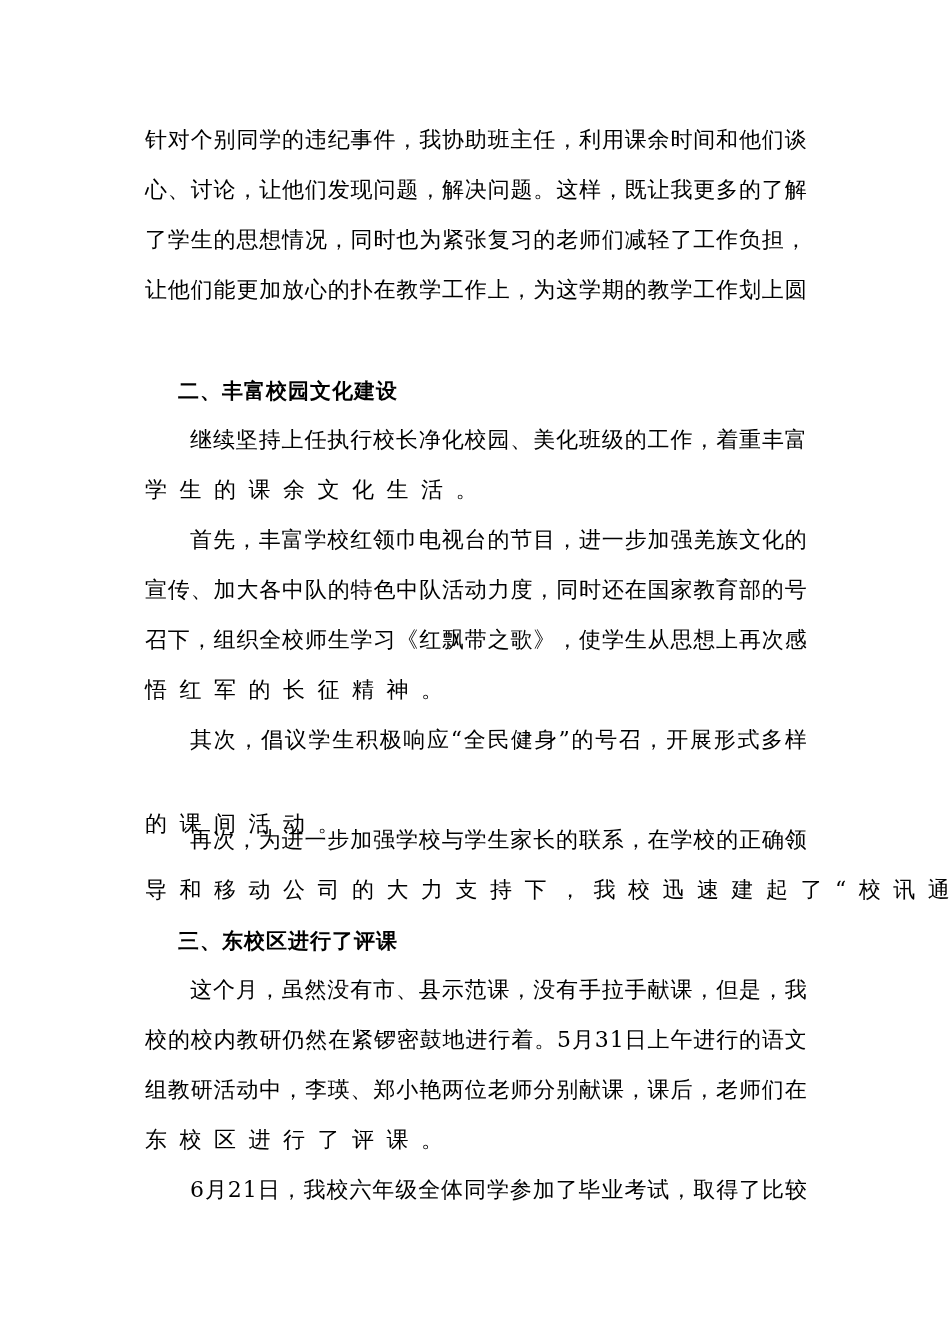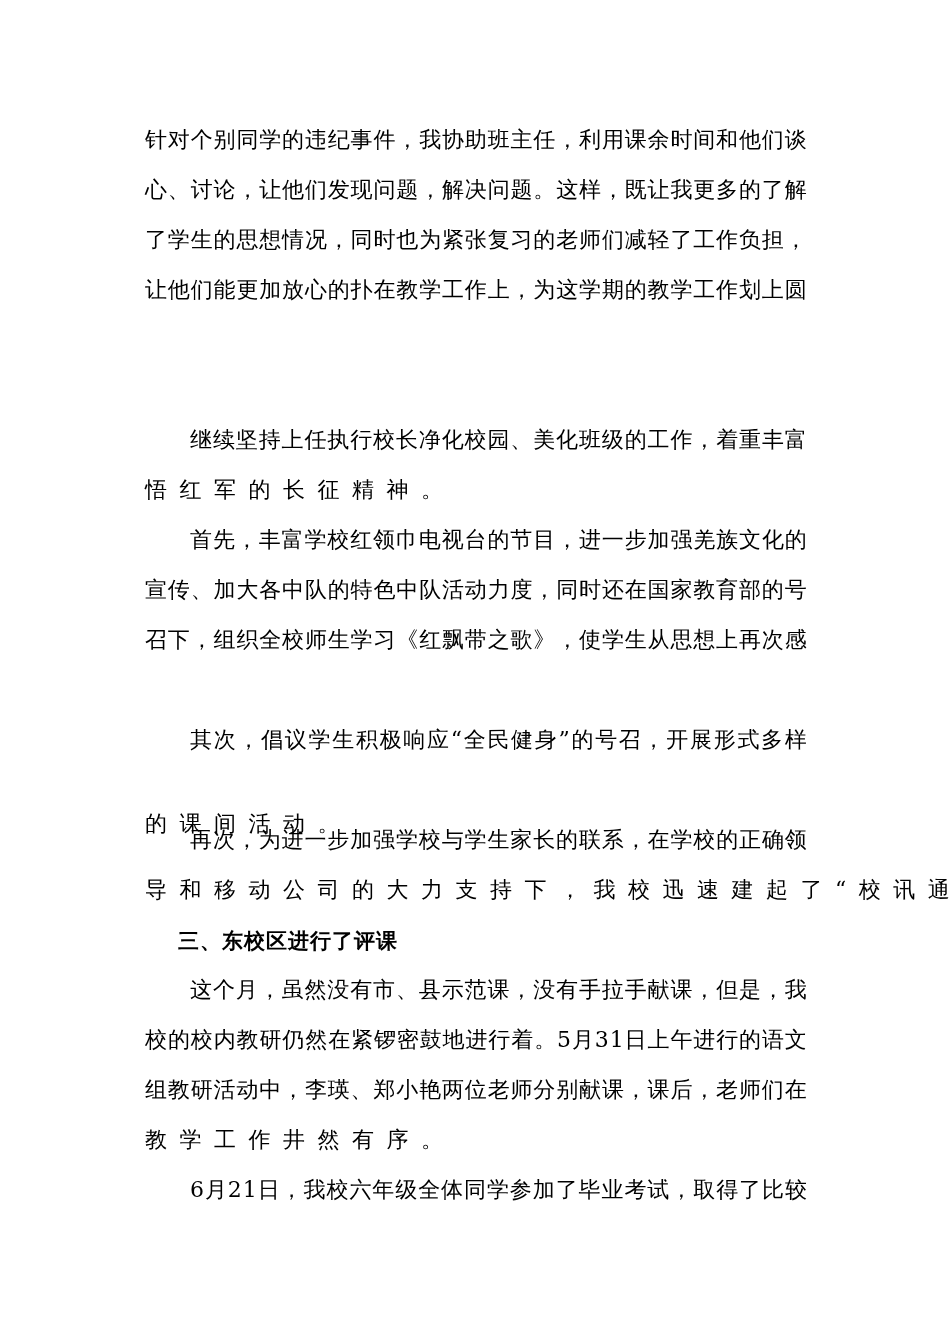--- a/index.html
+++ b/index.html
@@ -137,20 +137,21 @@
       <span>的</span>
       <span>教</span>
       <span>学</span>
       <span>工</span>
       <span>作</span>
       <span>划</span>
       <span>上</span>
       <span>圆</span>
     </div>
 
+  <div class="heading" style="top:375px">二、丰富校园文化建设</div>
 
   <div class="line indent" style="top: 424px; display: flex; justify-content: space-between;">
       <span>继</span>
       <span>续</span>
       <span>坚</span>
       <span>持</span>
       <span>上</span>
       <span>任</span>
       <span>执</span>
       <span>行</span>
@@ -167,21 +168,21 @@
       <span>级</span>
       <span>的</span>
       <span>工</span>
       <span>作</span>
       <span>，</span>
       <span>着</span>
       <span>重</span>
       <span>丰</span>
       <span>富</span>
     </div>
-  <div class="line short" style="top:474px">悟红军的长征精神。</div>
+  <div class="line short" style="top:474px">学生的课余文化生活。</div>
 
   <div class="line indent" style="top: 524px; display: flex; justify-content: space-between;">
       <span>首</span>
       <span>先</span>
       <span>，</span>
       <span>丰</span>
       <span>富</span>
       <span>学</span>
       <span>校</span>
       <span>红</span>
@@ -260,20 +261,21 @@
       <span>学</span>
       <span>生</span>
       <span>从</span>
       <span>思</span>
       <span>想</span>
       <span>上</span>
       <span>再</span>
       <span>次</span>
       <span>感</span>
     </div>
+  <div class="line short" style="top:674px">悟红军的长征精神。</div>
 
   <div class="line indent" style="top: 724px; display: flex; justify-content: space-between;">
       <span>其</span>
       <span>次</span>
       <span>，</span>
       <span>倡</span>
       <span>议</span>
       <span>学</span>
       <span>生</span>
       <span>积</span>
@@ -417,21 +419,21 @@
       <span>课</span>
       <span>，</span>
       <span>课</span>
       <span>后</span>
       <span>，</span>
       <span>老</span>
       <span>师</span>
       <span>们</span>
       <span>在</span>
     </div>
-  <div class="line short" style="top:1124px">教学工作井然有序。</div>
+  <div class="line short" style="top:1124px">东校区进行了评课。</div>
 
   <div class="line indent" style="top: 1174px; display: flex; justify-content: space-between;">
       <span>6</span>
       <span>月</span>
       <span>2</span>
       <span>1</span>
       <span>日</span>
       <span>，</span>
       <span>我</span>
       <span>校</span>

